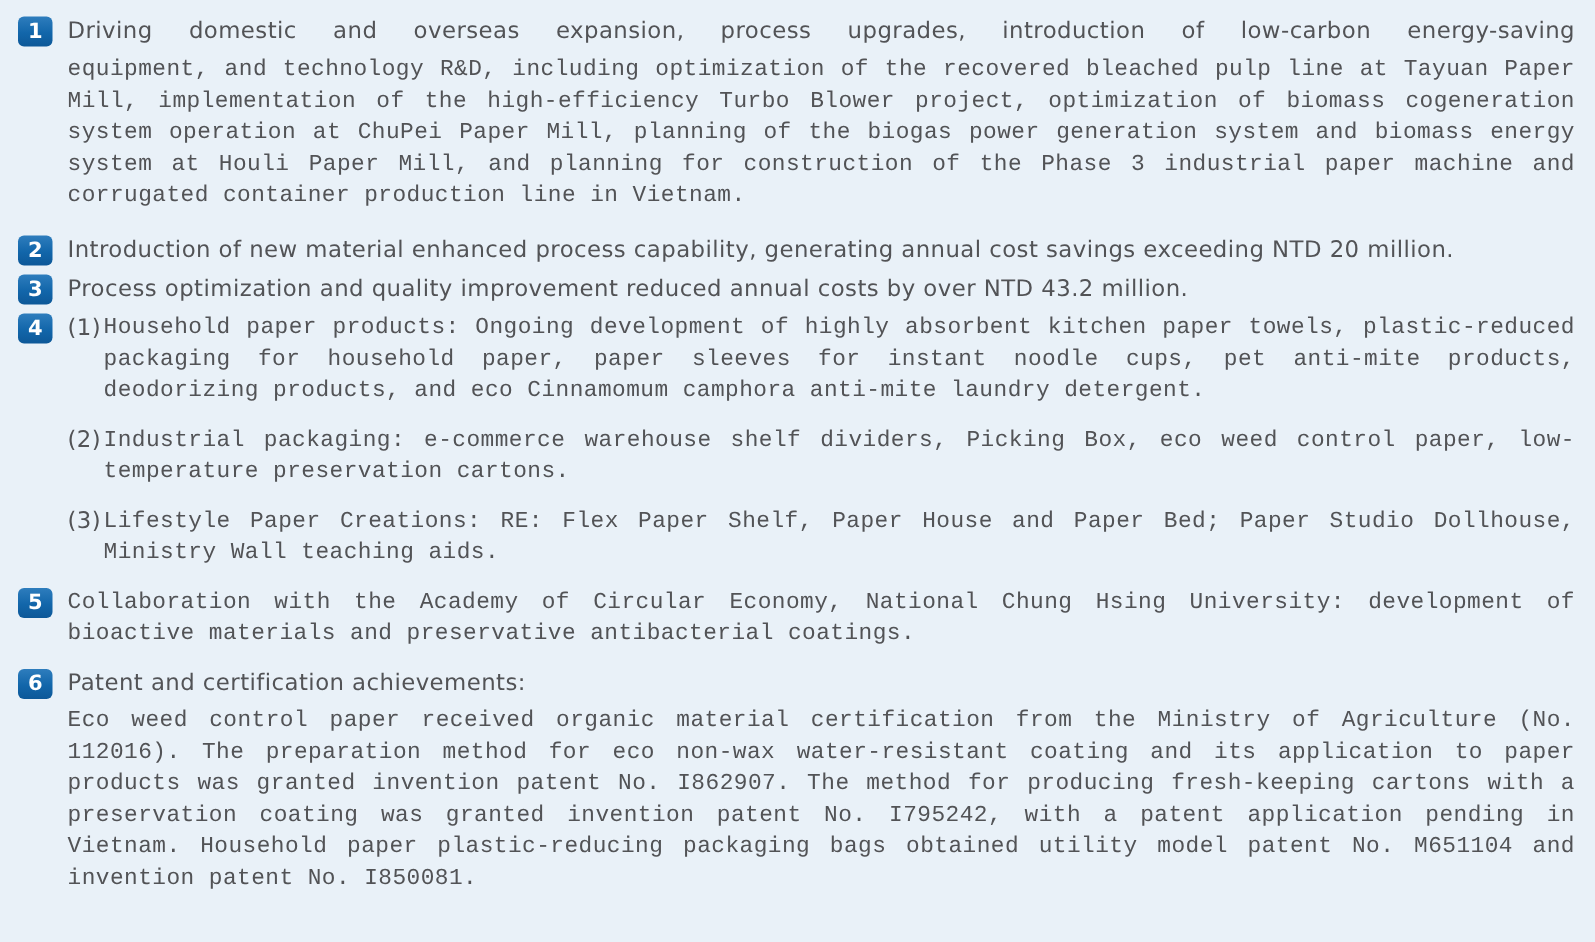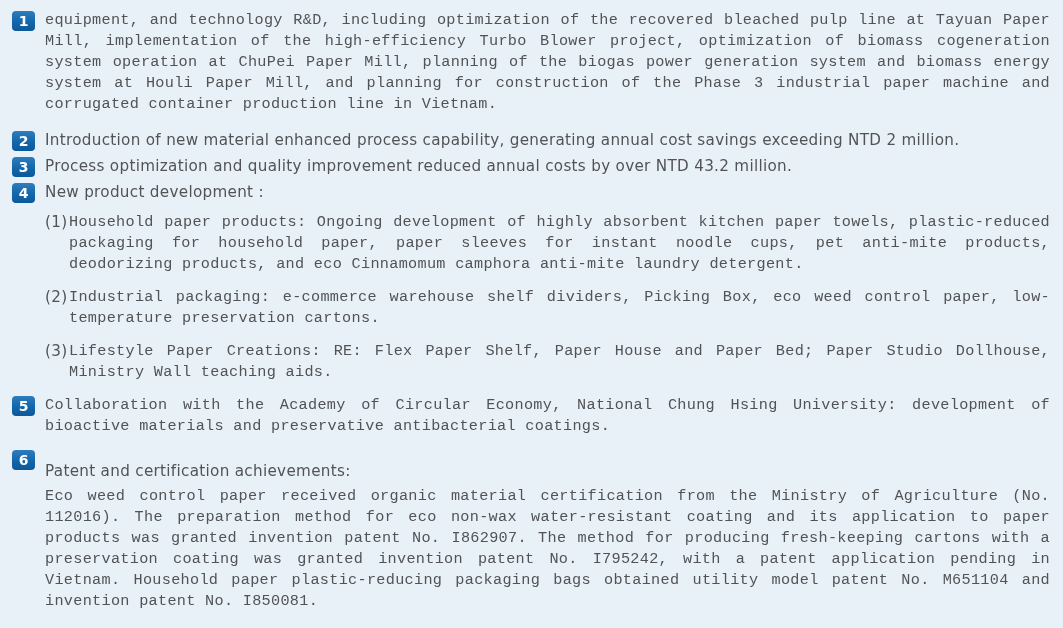--- a/index.html
+++ b/index.html
@@ -29,57 +29,57 @@
     font-size: 14px;
     line-height: 20px;
     text-align: center;
     letter-spacing: 0;
   }
   .content { flex: 1; min-width: 0; }
   .just { text-align: justify; font-family: Liberation Mono, monospace; }
   .just-all { text-align: justify; text-align-last: justify; }
   .lead { margin-bottom: 5px; }
   .heading { margin-bottom: 9px; white-space: nowrap; }
-  .heading-tight { margin-bottom: 4px; white-space: nowrap; margin-top: 12px; }
+  .heading-tight { margin-bottom: 4px; white-space: nowrap; }
   .one { white-space: nowrap; }
   .sub { display: flex; margin-bottom: 12px; }
   .sub:last-child { margin-bottom: 0; }
   .marker { flex: 0 0 24px; }
   .sub .just { flex: 1; min-width: 0; }
 </style>
 </head>
 <body>
 
 <main>
 
   <section class="item mb-lg">
     <span class="badge">1</span>
     <div class="content">
+      <p class="lead just-all">Driving domestic and overseas expansion, process upgrades, introduction of low-carbon energy-saving</p>
       <p class="just">equipment, and technology R&amp;D, including optimization of the recovered bleached pulp line at Tayuan Paper Mill, implementation of the high-efficiency Turbo Blower project, optimization of biomass cogeneration system operation at ChuPei Paper Mill, planning of the biogas power generation system and biomass energy system at Houli Paper Mill, and planning for construction of the Phase 3 industrial paper machine and corrugated container production line in Vietnam.</p>
     </div>
   </section>
 
   <section class="item mb-sm">
     <span class="badge">2</span>
     <div class="content">
-      <p class="one">Introduction of new material enhanced process capability, generating annual cost savings exceeding NTD 2 million.</p>
+      <p class="one">Introduction of new material enhanced process capability, generating annual cost savings exceeding NTD 20 million.</p>
     </div>
   </section>
 
   <section class="item mb-sm">
     <span class="badge">3</span>
     <div class="content">
       <p class="one">Process optimization and quality improvement reduced annual costs by over NTD 43.2 million.</p>
     </div>
   </section>
 
   <section class="item mb-md">
     <span class="badge">4</span>
     <div class="content">
-      <p class="heading">New product development :</p>
       <div class="sub">
         <span class="marker">(1)</span>
         <p class="just">Household paper products: Ongoing development of highly absorbent kitchen paper towels, plastic-reduced packaging for household paper, paper sleeves for instant noodle cups, pet anti-mite products, deodorizing products, and eco Cinnamomum camphora anti-mite laundry detergent.</p>
       </div>
       <div class="sub">
         <span class="marker">(2)</span>
         <p class="just">Industrial packaging: e-commerce warehouse shelf dividers, Picking Box, eco weed control paper, low-temperature preservation cartons.</p>
       </div>
       <div class="sub">
         <span class="marker">(3)</span>

